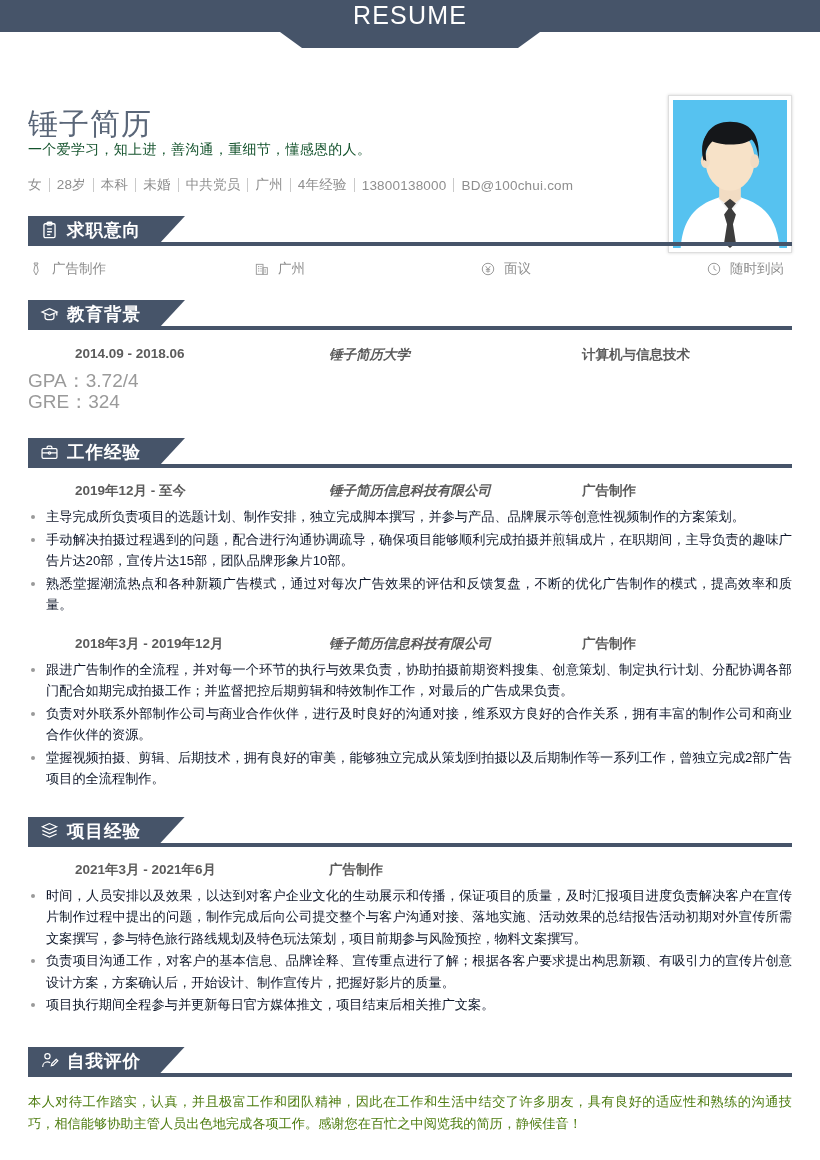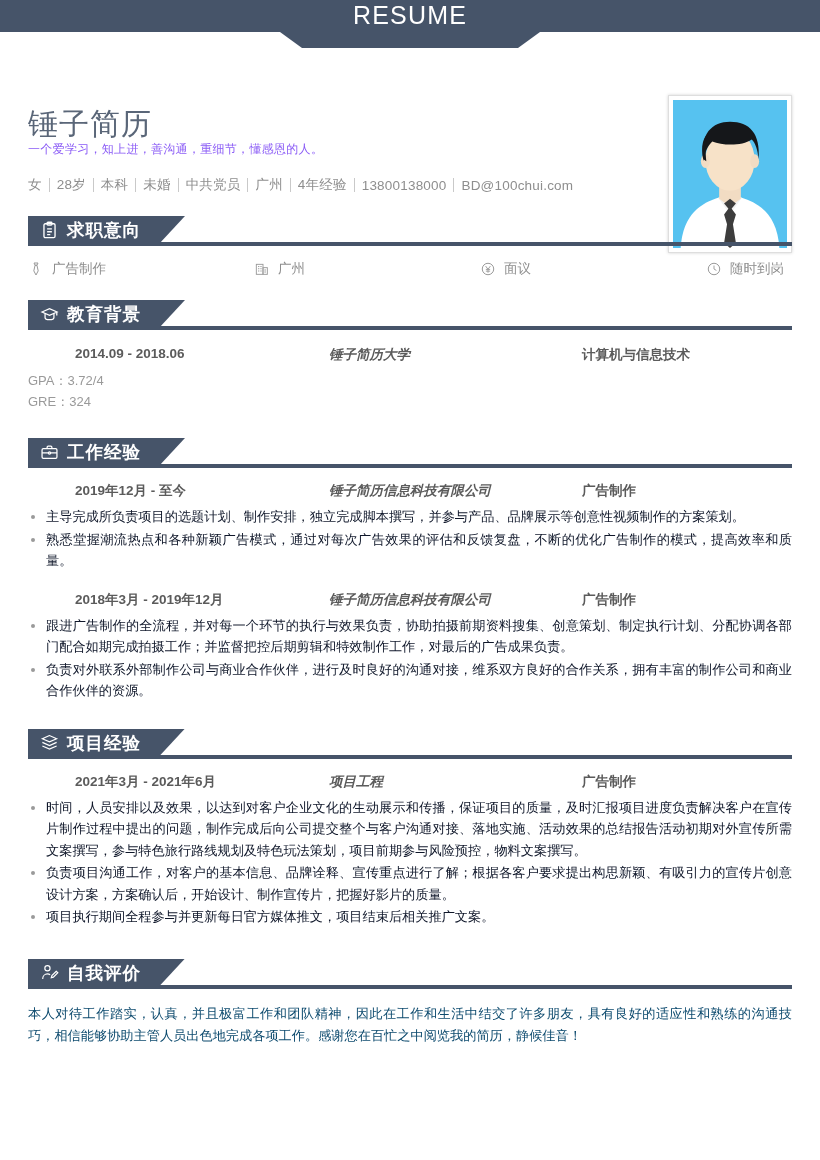--- a/index.html
+++ b/index.html
@@ -60,22 +60,22 @@
     left: 28px; top: 28px;
     font-size: 30px;
     color: #5a6678;
     font-weight: 400;
     letter-spacing: 1px;
     margin-top: 28px;
   }
   .tagline {
     position: absolute;
     left: 28px; top: 93px;
-    font-size: 12px;
-    color: #8b5cf6;
+    font-size: 14px;
+    color: #14532d;
     letter-spacing: 0.3px;
   }
   .meta {
     position: absolute;
     left: 28px; top: 128px;
     font-size: 13.5px;
     color: #8e8e8e;
     letter-spacing: 0.2px;
     display: flex;
     align-items: center;
@@ -172,21 +172,21 @@
     font-weight: bold;
     color: #5b5b5b;
     margin-bottom: 6px;
   }
   .entry-head .c1 { width: 254px; margin-left: 47px; }
   .entry-head .c2 { width: 253px; font-style: italic; }
   .entry-head .c3 { flex: 1; }
 
   .sub-lines { margin-top: 2px; }
   .sub-line {
-    font-size: 13px;
+    font-size: 19px;
     color: #9a9a9a;
     line-height: 21px;
   }
 
   ul.bullets {
     margin: 2px 0 0 0;
     padding: 0;
     list-style: none;
   }
   ul.bullets li {
@@ -203,21 +203,21 @@
     position: absolute;
     left: 3px; top: 9px;
     width: 4px; height: 4px;
     border-radius: 50%;
     background: #9a9a9a;
   }
 
   .para {
     font-size: 13.2px;
     line-height: 22px;
-    color: #0c4a6e;
+    color: #4d7c0f;
     text-align: justify;
     padding-top: 14px;
   }
   .gap-md { height: 26px; }
   .gap-lg { height: 30px; }
 </style>
 </head>
 <body>
 
 <div class="top-banner">
@@ -376,33 +376,35 @@
   <div class="sec-body">
 
     <div class="entry" style="padding-top:0;">
       <div class="entry-head">
         <div class="c1">2019年12月 - 至今</div>
         <div class="c2">锤子简历信息科技有限公司</div>
         <div class="c3">广告制作</div>
       </div>
       <ul class="bullets">
         <li>主导完成所负责项目的选题计划、制作安排，独立完成脚本撰写，并参与产品、品牌展示等创意性视频制作的方案策划。</li>
+        <li>手动解决拍摄过程遇到的问题，配合进行沟通协调疏导，确保项目能够顺利完成拍摄并煎辑成片，在职期间，主导负责的趣味广告片达20部，宣传片达15部，团队品牌形象片10部。</li>
         <li>熟悉堂握潮流热点和各种新颖广告模式，通过对每次广告效果的评估和反馈复盘，不断的优化广告制作的模式，提高效率和质量。</li>
       </ul>
     </div>
 
     <div class="entry" style="padding-top:18px;">
       <div class="entry-head">
         <div class="c1">2018年3月 - 2019年12月</div>
         <div class="c2">锤子简历信息科技有限公司</div>
         <div class="c3">广告制作</div>
       </div>
       <ul class="bullets">
         <li>跟进广告制作的全流程，并对每一个环节的执行与效果负责，协助拍摄前期资料搜集、创意策划、制定执行计划、分配协调各部门配合如期完成拍摄工作；并监督把控后期剪辑和特效制作工作，对最后的广告成果负责。</li>
         <li>负责对外联系外部制作公司与商业合作伙伴，进行及时良好的沟通对接，维系双方良好的合作关系，拥有丰富的制作公司和商业合作伙伴的资源。</li>
+        <li>堂握视频拍摄、剪辑、后期技术，拥有良好的审美，能够独立完成从策划到拍摄以及后期制作等一系列工作，曾独立完成2部广告项目的全流程制作。</li>
       </ul>
     </div>
   </div>
   <div class="gap-md"></div>
 </div>
 
 <div class="section">
   <div class="sec-head">
     <div class="rule"></div>
     <div class="plate">
@@ -412,21 +414,20 @@
         <path d="M3 16.4 12 20.4l9-4"></path>
       </svg>
       <span class="txt">项目经验</span>
     </div>
   </div>
 
   <div class="sec-body">
     <div class="entry" style="padding-top:0;">
       <div class="entry-head">
         <div class="c1">2021年3月 - 2021年6月</div>
-        <div class="c2">项目工程</div>
         <div class="c3">广告制作</div>
       </div>
       <ul class="bullets">
         <li>时间，人员安排以及效果，以达到对客户企业文化的生动展示和传播，保证项目的质量，及时汇报项目进度负责解决客户在宣传片制作过程中提出的问题，制作完成后向公司提交整个与客户沟通对接、落地实施、活动效果的总结报告活动初期对外宣传所需文案撰写，参与特色旅行路线规划及特色玩法策划，项目前期参与风险预控，物料文案撰写。</li>
         <li>负责项目沟通工作，对客户的基本信息、品牌诠释、宣传重点进行了解；根据各客户要求提出构思新颖、有吸引力的宣传片创意设计方案，方案确认后，开始设计、制作宣传片，把握好影片的质量。</li>
         <li>项目执行期间全程参与并更新每日官方媒体推文，项目结束后相关推广文案。</li>
       </ul>
     </div>
   </div>
   <div class="gap-lg"></div>

